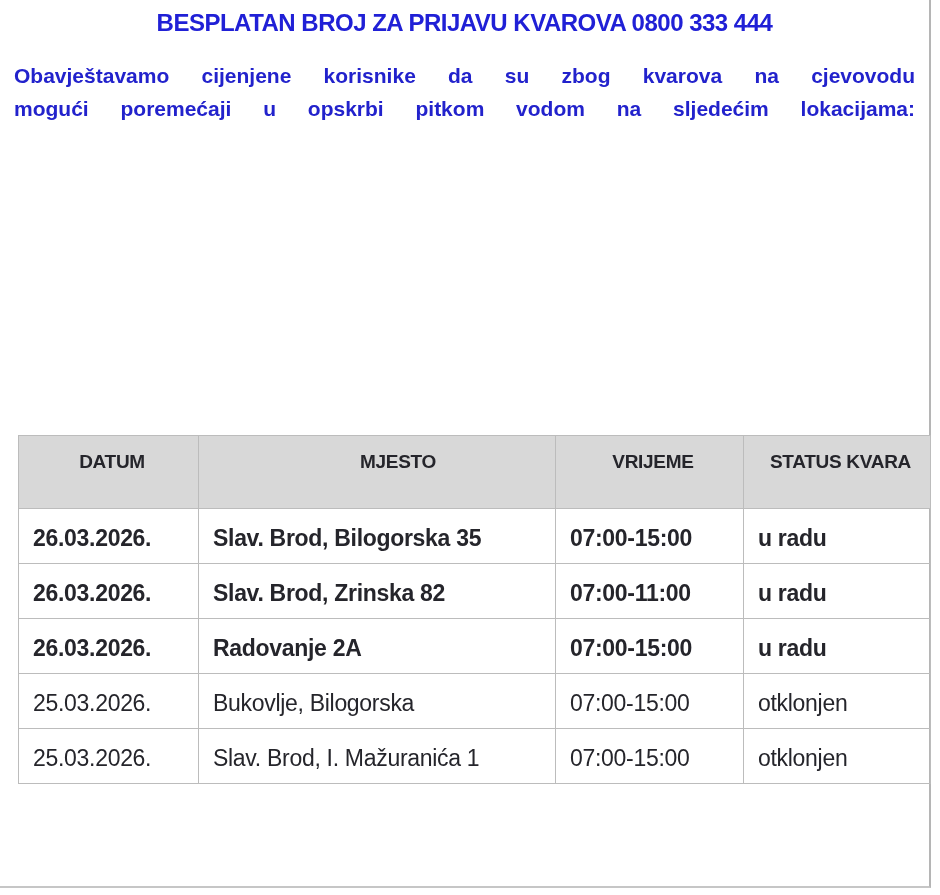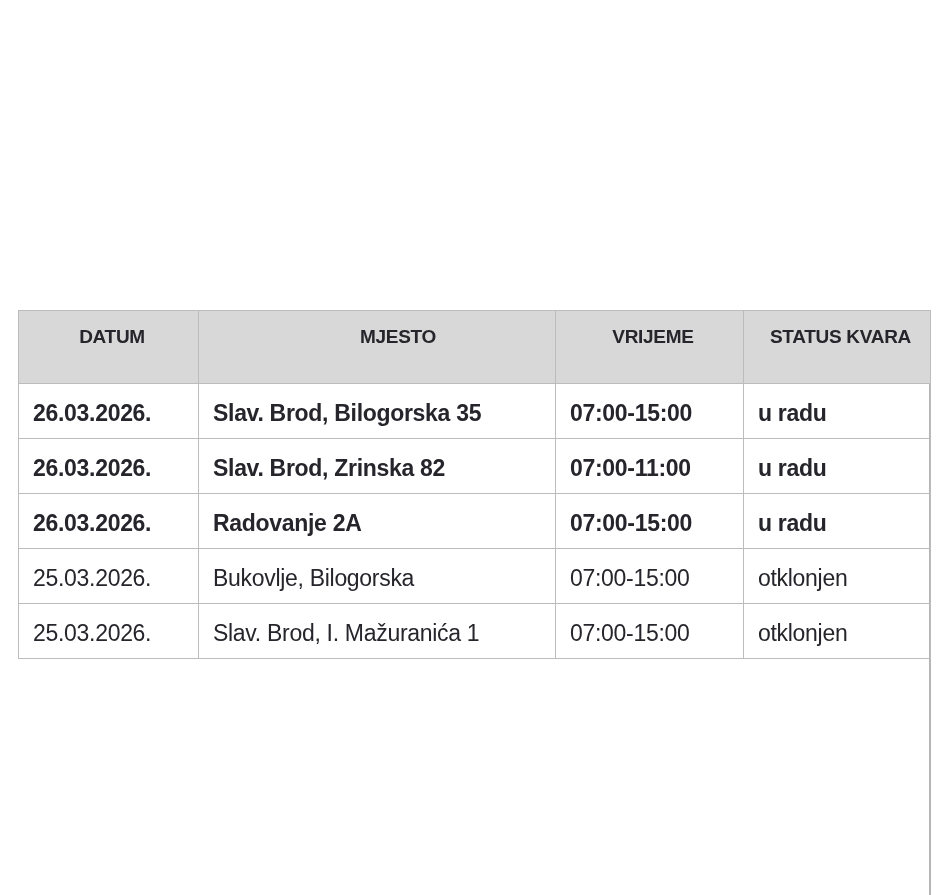--- a/index.html
+++ b/index.html
@@ -76,21 +76,26 @@
     font-weight:normal;
     letter-spacing:-0.3px;
   }
   table.outages tr.bold td{ font-weight:bold; }
 </style>
 </head>
 <body>
 
 <div class="page">
 
+  <div class="hotline">BESPLATAN BROJ ZA PRIJAVU KVAROVA 0800 333 444</div>
 
+  <div class="notice">
+    <div class="notice-line">Obavještavamo cijenjene korisnike da su zbog kvarova na cjevovodu</div>
+    <div class="notice-line">mogući poremećaji u opskrbi pitkom vodom na sljedećim lokacijama:</div>
+  </div>
 
   <table class="outages">
     <colgroup>
       <col style="width:180px">
       <col style="width:357px">
       <col style="width:188px">
       <col style="width:187px">
     </colgroup>
     <thead>
       <tr>

